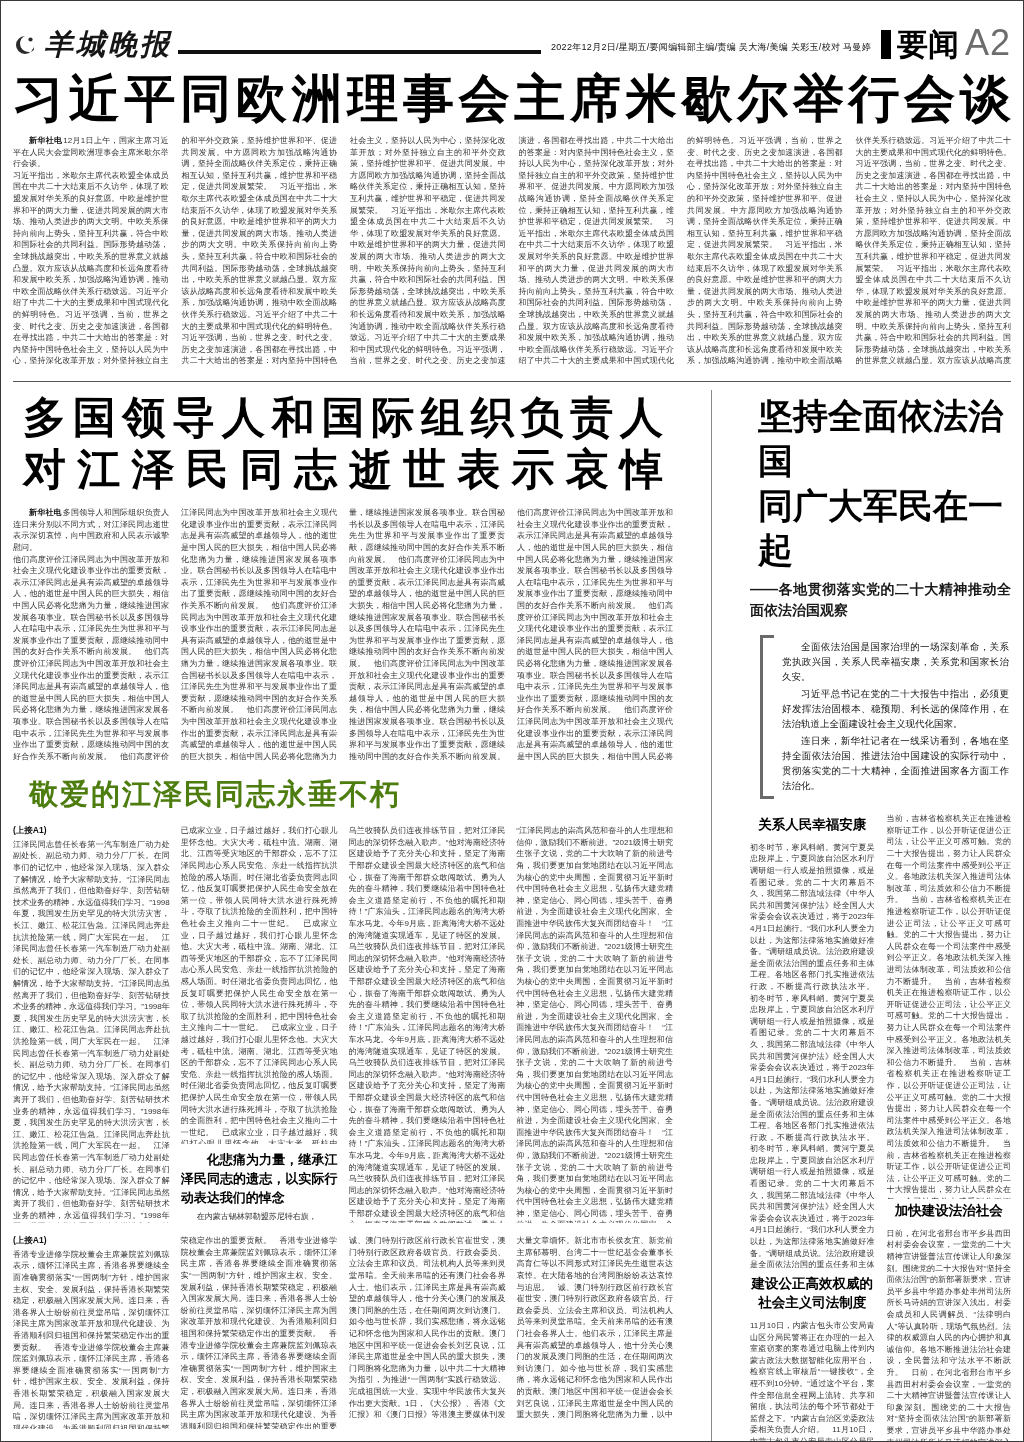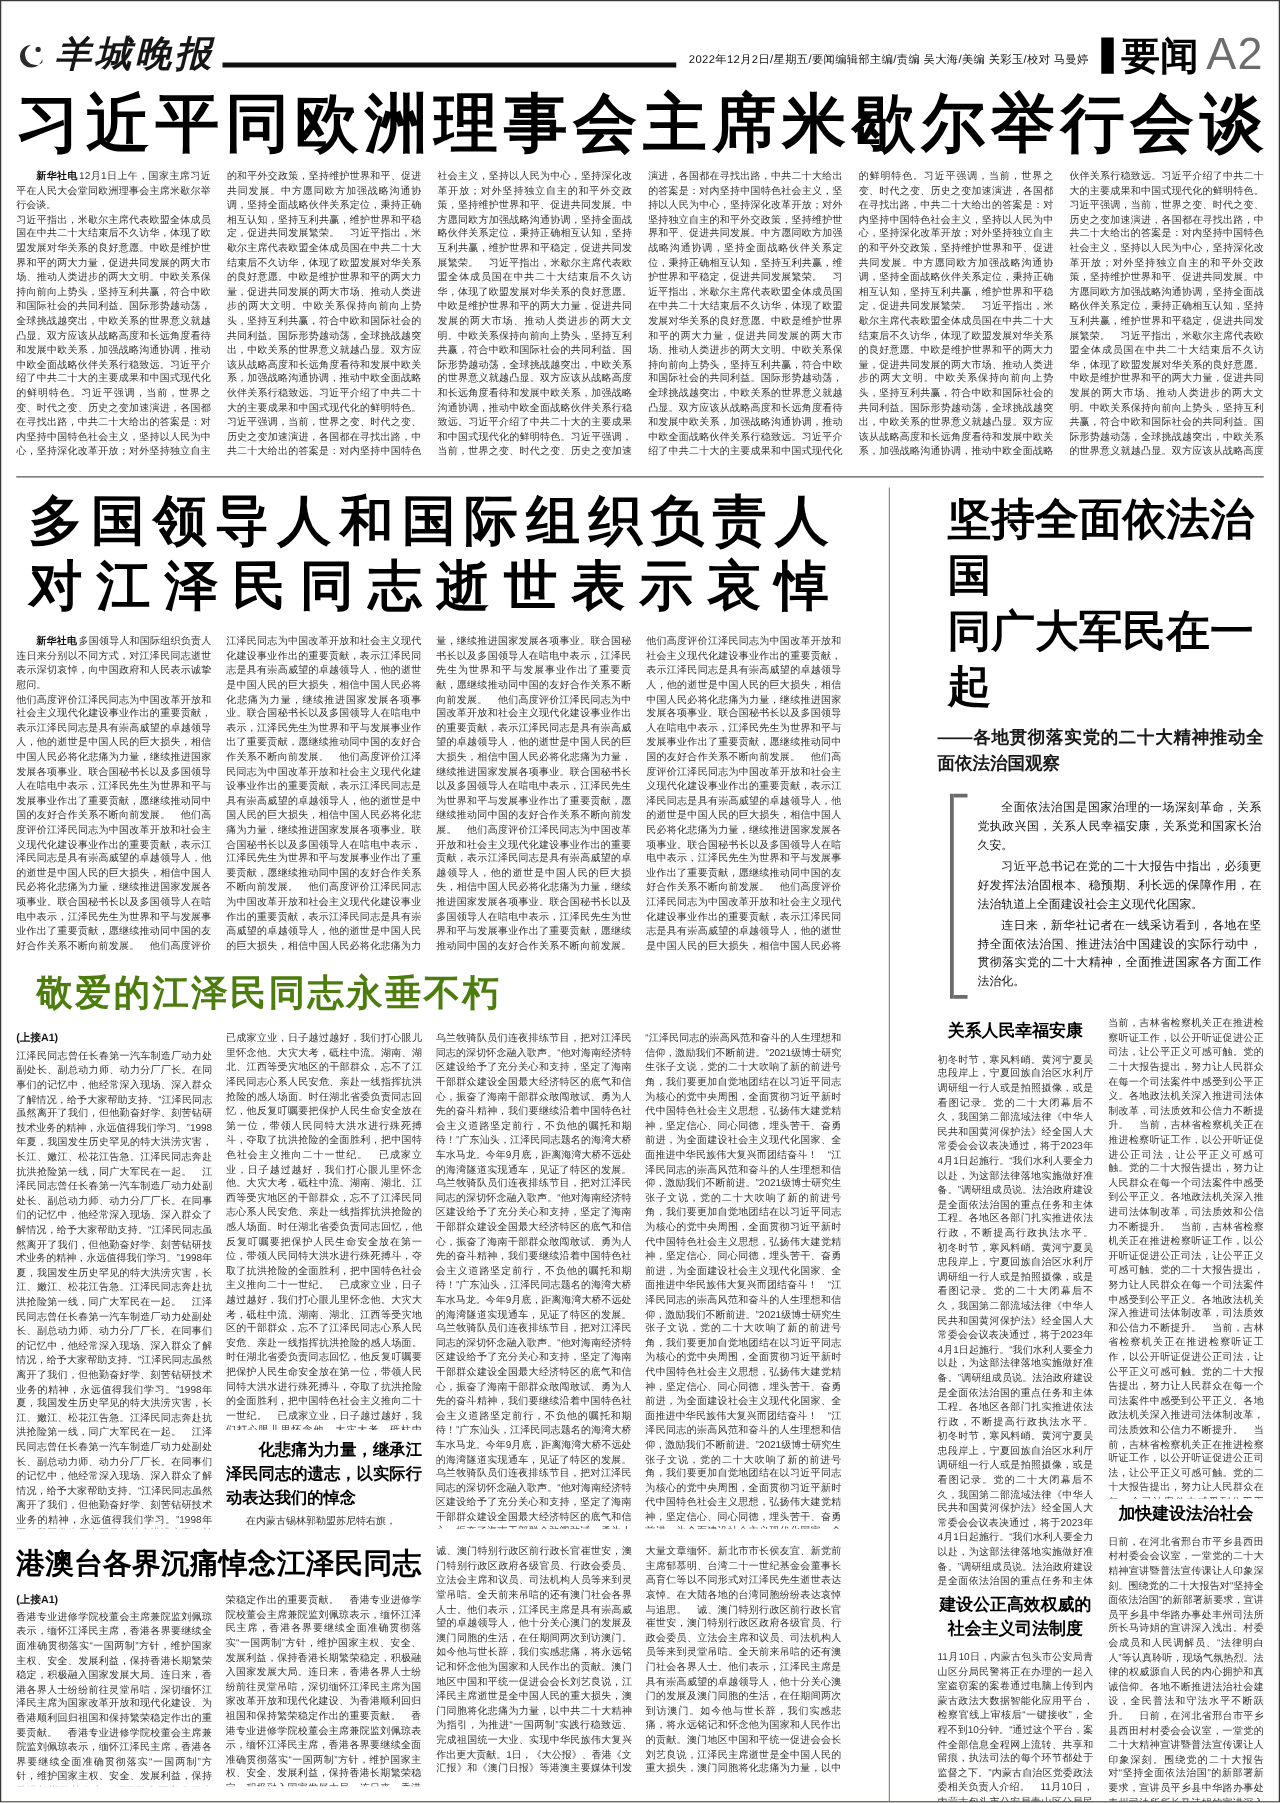--- a/index.html
+++ b/index.html
@@ -135,21 +135,20 @@
         <div class="xcol">
           <div class="grow">乌兰牧骑队员们连夜排练节目，把对江泽民同志的深切怀念融入歌声。“他对海南经济特区建设给予了充分关心和支持，坚定了海南干部群众建设全国最大经济特区的底气和信心，振奋了海南干部群众敢闯敢试、勇为人先的奋斗精神，我们要继续沿着中国特色社会主义道路坚定前行，不负他的嘱托和期待！”广东汕头，江泽民同志题名的海湾大桥车水马龙。今年9月底，距离海湾大桥不远处的海湾隧道实现通车，见证了特区的发展。　乌兰牧骑队员们连夜排练节目，把对江泽民同志的深切怀念融入歌声。“他对海南经济特区建设给予了充分关心和支持，坚定了海南干部群众建设全国最大经济特区的底气和信心，振奋了海南干部群众敢闯敢试、勇为人先的奋斗精神，我们要继续沿着中国特色社会主义道路坚定前行，不负他的嘱托和期待！”广东汕头，江泽民同志题名的海湾大桥车水马龙。今年9月底，距离海湾大桥不远处的海湾隧道实现通车，见证了特区的发展。　乌兰牧骑队员们连夜排练节目，把对江泽民同志的深切怀念融入歌声。“他对海南经济特区建设给予了充分关心和支持，坚定了海南干部群众建设全国最大经济特区的底气和信心，振奋了海南干部群众敢闯敢试、勇为人先的奋斗精神，我们要继续沿着中国特色社会主义道路坚定前行，不负他的嘱托和期待！”广东汕头，江泽民同志题名的海湾大桥车水马龙。今年9月底，距离海湾大桥不远处的海湾隧道实现通车，见证了特区的发展。　乌兰牧骑队员们连夜排练节目，把对江泽民同志的深切怀念融入歌声。“他对海南经济特区建设给予了充分关心和支持，坚定了海南干部群众建设全国最大经济特区的底气和信心，振奋了海南干部群众敢闯敢试、勇为人先的奋斗精神，我们要继续沿着中国特色社会主义道路坚定前行，不负他的嘱托和期待！”广东汕头，江泽民同志题名的海湾大桥车水马龙。今年9月底，距离海湾大桥不远处的海湾隧道实现通车，见证了特区的发展。</div>
         </div>
         <div class="xcol">
           <div class="grow">“江泽民同志的崇高风范和奋斗的人生理想和信仰，激励我们不断前进。”2021级博士研究生张子文说，党的二十大吹响了新的前进号角，我们要更加自觉地团结在以习近平同志为核心的党中央周围，全面贯彻习近平新时代中国特色社会主义思想，弘扬伟大建党精神，坚定信心、同心同德，埋头苦干、奋勇前进，为全面建设社会主义现代化国家、全面推进中华民族伟大复兴而团结奋斗！　“江泽民同志的崇高风范和奋斗的人生理想和信仰，激励我们不断前进。”2021级博士研究生张子文说，党的二十大吹响了新的前进号角，我们要更加自觉地团结在以习近平同志为核心的党中央周围，全面贯彻习近平新时代中国特色社会主义思想，弘扬伟大建党精神，坚定信心、同心同德，埋头苦干、奋勇前进，为全面建设社会主义现代化国家、全面推进中华民族伟大复兴而团结奋斗！　“江泽民同志的崇高风范和奋斗的人生理想和信仰，激励我们不断前进。”2021级博士研究生张子文说，党的二十大吹响了新的前进号角，我们要更加自觉地团结在以习近平同志为核心的党中央周围，全面贯彻习近平新时代中国特色社会主义思想，弘扬伟大建党精神，坚定信心、同心同德，埋头苦干、奋勇前进，为全面建设社会主义现代化国家、全面推进中华民族伟大复兴而团结奋斗！　“江泽民同志的崇高风范和奋斗的人生理想和信仰，激励我们不断前进。”2021级博士研究生张子文说，党的二十大吹响了新的前进号角，我们要更加自觉地团结在以习近平同志为核心的党中央周围，全面贯彻习近平新时代中国特色社会主义思想，弘扬伟大建党精神，坚定信心、同心同德，埋头苦干、奋勇前进，为全面建设社会主义现代化国家、全面推进中华民族伟大复兴而团结奋斗！</div>
         </div>
       </div>
 
       <div class="hmt-band">
         <div class="hmt-left">
-          <div class="hmt-h">港澳台各界沉痛悼念江泽民同志</div>
           <div class="colflow cols2 hmt-body fillbox">
             <p class="contmark">(上接A1)</p>
             <div class="filltext">香港专业进修学院校董会主席兼院监刘佩琼表示，缅怀江泽民主席，香港各界要继续全面准确贯彻落实“一国两制”方针，维护国家主权、安全、发展利益，保持香港长期繁荣稳定，积极融入国家发展大局。连日来，香港各界人士纷纷前往灵堂吊唁，深切缅怀江泽民主席为国家改革开放和现代化建设、为香港顺利回归祖国和保持繁荣稳定作出的重要贡献。　香港专业进修学院校董会主席兼院监刘佩琼表示，缅怀江泽民主席，香港各界要继续全面准确贯彻落实“一国两制”方针，维护国家主权、安全、发展利益，保持香港长期繁荣稳定，积极融入国家发展大局。连日来，香港各界人士纷纷前往灵堂吊唁，深切缅怀江泽民主席为国家改革开放和现代化建设、为香港顺利回归祖国和保持繁荣稳定作出的重要贡献。　香港专业进修学院校董会主席兼院监刘佩琼表示，缅怀江泽民主席，香港各界要继续全面准确贯彻落实“一国两制”方针，维护国家主权、安全、发展利益，保持香港长期繁荣稳定，积极融入国家发展大局。连日来，香港各界人士纷纷前往灵堂吊唁，深切缅怀江泽民主席为国家改革开放和现代化建设、为香港顺利回归祖国和保持繁荣稳定作出的重要贡献。　香港专业进修学院校董会主席兼院监刘佩琼表示，缅怀江泽民主席，香港各界要继续全面准确贯彻落实“一国两制”方针，维护国家主权、安全、发展利益，保持香港长期繁荣稳定，积极融入国家发展大局。连日来，香港各界人士纷纷前往灵堂吊唁，深切缅怀江泽民主席为国家改革开放和现代化建设、为香港顺利回归祖国和保持繁荣稳定作出的重要贡献。</div>
           </div>
         </div>
         <div class="hmt-right colflow cols2 fillbox">
           <div class="filltext">诚、澳门特别行政区前行政长官崔世安，澳门特别行政区政府各级官员、行政会委员、立法会主席和议员、司法机构人员等来到灵堂吊唁。全天前来吊唁的还有澳门社会各界人士。他们表示，江泽民主席是具有崇高威望的卓越领导人，他十分关心澳门的发展及澳门同胞的生活，在任期间两次到访澳门。如今他与世长辞，我们实感悲痛，将永远铭记和怀念他为国家和人民作出的贡献。澳门地区中国和平统一促进会会长刘艺良说，江泽民主席逝世是全中国人民的重大损失，澳门同胞将化悲痛为力量，以中共二十大精神为指引，为推进“一国两制”实践行稳致远、完成祖国统一大业、实现中华民族伟大复兴作出更大贡献。1日，《大公报》、香港《文汇报》和《澳门日报》等港澳主要媒体刊发大量文章缅怀。新北市市长侯友宜、新党前主席郁慕明、台湾二十一世纪基金会董事长高育仁等以不同形式对江泽民先生逝世表达哀悼。在大陆各地的台湾同胞纷纷表达哀悼与追思。　诚、澳门特别行政区前行政长官崔世安，澳门特别行政区政府各级官员、行政会委员、立法会主席和议员、司法机构人员等来到灵堂吊唁。全天前来吊唁的还有澳门社会各界人士。他们表示，江泽民主席是具有崇高威望的卓越领导人，他十分关心澳门的发展及澳门同胞的生活，在任期间两次到访澳门。如今他与世长辞，我们实感悲痛，将永远铭记和怀念他为国家和人民作出的贡献。澳门地区中国和平统一促进会会长刘艺良说，江泽民主席逝世是全中国人民的重大损失，澳门同胞将化悲痛为力量，以中共二十大精神为指引，为推进“一国两制”实践行稳致远、完成祖国统一大业、实现中华民族伟大复兴作出更大贡献。1日，《大公报》、香港《文汇报》和《澳门日报》等港澳主要媒体刊发大量文章缅怀。新北市市长侯友宜、新党前主席郁慕明、台湾二十一世纪基金会董事长高育仁等以不同形式对江泽民先生逝世表达哀悼。在大陆各地的台湾同胞纷纷表达哀悼与追思。</div>
         </div>
       </div>
 

